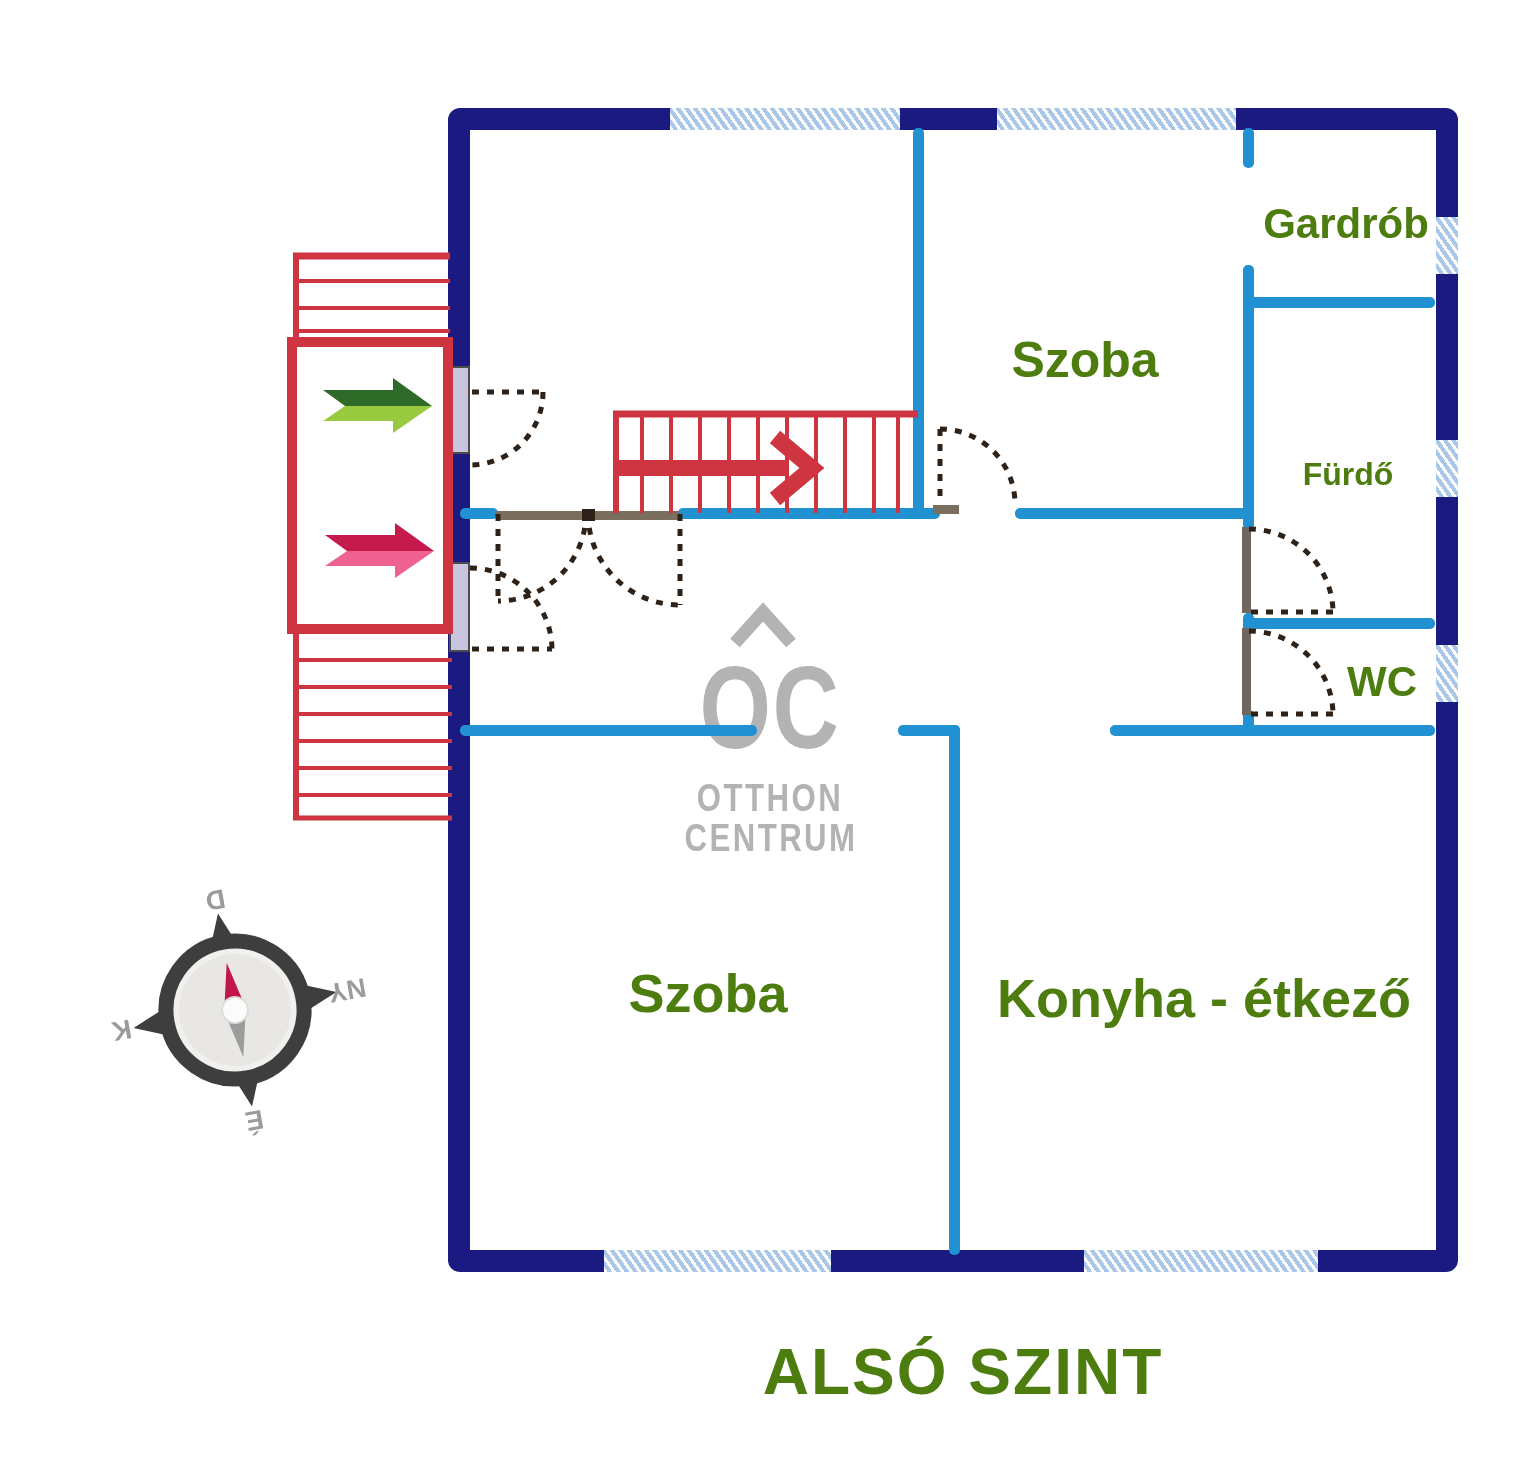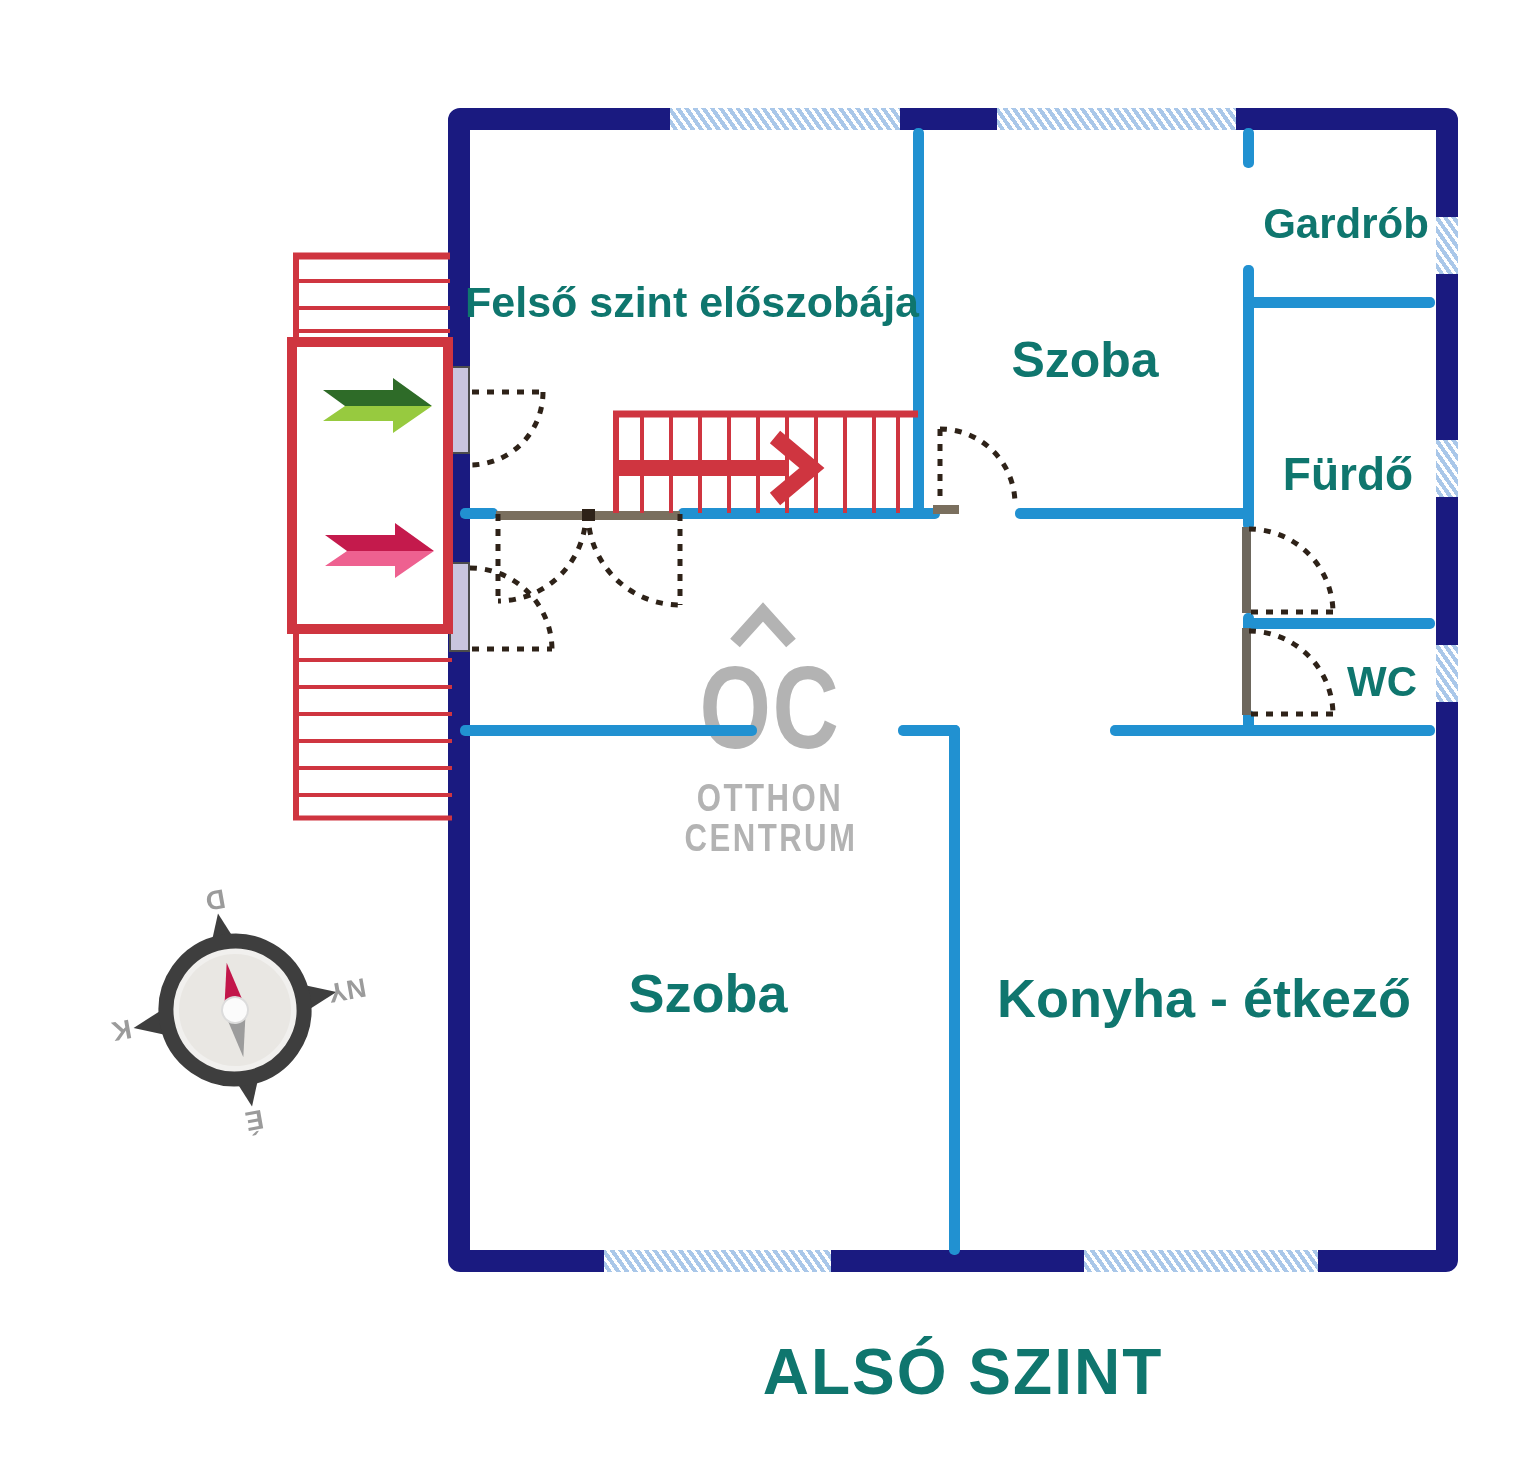--- a/index.html
+++ b/index.html
@@ -13,21 +13,21 @@
   .iwall{background:#2191d1;border-radius:5px;z-index:3;}
   
   .win{background:repeating-linear-gradient(55deg,#ffffff 0px,#ffffff 3px,#a9c7e9 3px,#a9c7e9 7px);z-index:2;}
   
   .leaf{background:#c9c5de;border:2px solid #4c4c4c;box-sizing:border-box;z-index:4;}
   
   .hdr{background:#7a6f5e;z-index:4;}
   .gleaf{background:#6d675d;z-index:4;}
   svg.overlay{position:absolute;left:0;top:0;z-index:5;}
   
-  .lbl{position:absolute;transform:translate(-50%,-50%);font-weight:bold;color:#0f766e;
+  .lbl{position:absolute;transform:translate(-50%,-50%);font-weight:bold;color:#4d7c0f;
        white-space:nowrap;z-index:6;}
   .wm{position:absolute;transform:translate(-50%,-50%);color:#b3b3b3;font-weight:bold;
       white-space:nowrap;z-index:1;}
   #wm-oc{font-size:112px;letter-spacing:2px;transform:translate(-50%,-50%) scaleX(.82) scaleY(1.05);}
   .wm-word{font-size:38px;letter-spacing:3px;transform:translate(-50%,-50%) scaleX(.82);}
   #title{font-size:64px;letter-spacing:2px;}
 </style>
 </head>
 <body>
 
@@ -129,23 +129,22 @@
       <circle cx="235" cy="1010" r="13" fill="#fbfbfb" stroke="#dcdcdc" stroke-width="2"></circle>
       <g fill="#9b9b9b" font-family="Liberation Sans, DejaVu Sans, sans-serif" font-weight="bold" font-size="27" text-anchor="middle">
         <text x="235" y="907">É</text>
         <text x="350" y="1019">K</text>
         <text x="235" y="1131">D</text>
         <text x="121" y="1019">NY</text>
       </g>
     </g>
   </svg>
 
-  <div class="lbl" style="left:692px;top:302px;font-size:43px;">Felső szint előszobája</div>
   <div class="lbl" style="left:1085px;top:360px;font-size:50px;">Szoba</div>
   <div class="lbl" style="left:1346px;top:224px;font-size:42px;">Gardrób</div>
-  <div class="lbl" style="left:1348px;top:474px;font-size:46px;">Fürdő</div>
+  <div class="lbl" style="left:1348px;top:474px;font-size:32px;">Fürdő</div>
   <div class="lbl" style="left:1347px;top:682px;font-size:42px;margin-left:35px;">WC</div>
   <div class="lbl" style="left:708px;top:993px;font-size:54px;">Szoba</div>
   <div class="lbl" style="left:1204px;top:998px;font-size:54px;">Konyha - étkező</div>
 
   <div class="lbl" id="title" style="left:963px;top:1372px;">ALSÓ SZINT</div>
 
 </div>
 
 </body></html>

